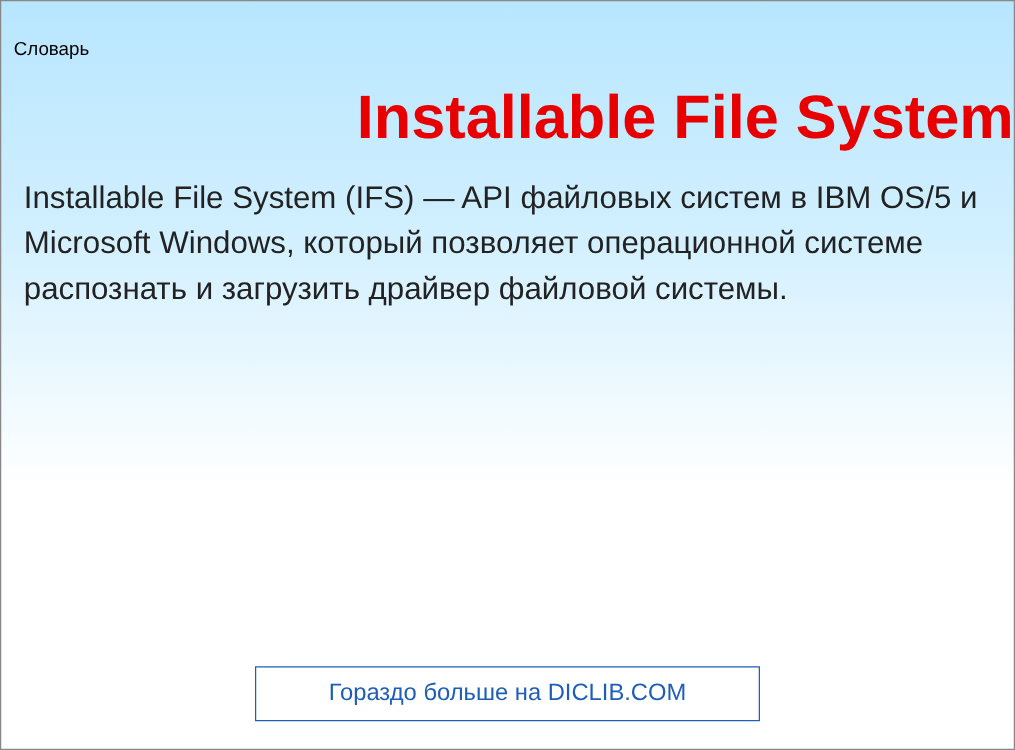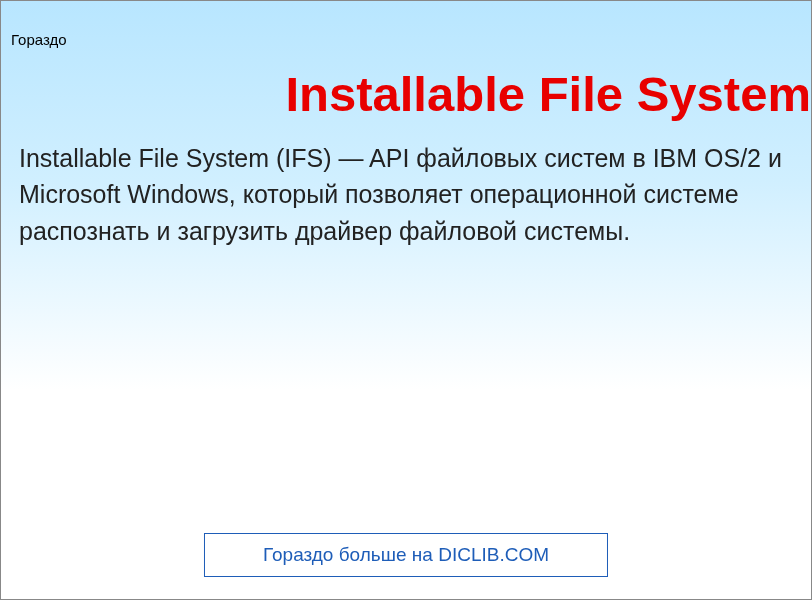--- a/index.html
+++ b/index.html
@@ -70,21 +70,21 @@
       cursor: pointer;
       text-decoration: none;
     }
   </style>
 </head>
 <body>
 
 <div class="header">
 </div>
 
-<div class="language">Гораздо</div>
+<div class="language">Словарь</div>
 
 <h1 class="article-title">Installable File System</h1>
 
-<div class="article-body">Installable File System (IFS) — API файловых систем в IBM OS/2 и Microsoft Windows, который позволяет операционной системе распознать и загрузить драйвер файловой системы.</div>
+<div class="article-body">Installable File System (IFS) — API файловых систем в IBM OS/5 и Microsoft Windows, который позволяет операционной системе распознать и загрузить драйвер файловой системы.</div>
 
 <div class="footer-link-wrap">
   <a class="footer-link">Гораздо больше на DICLIB.COM</a>
 </div>
 
 </body></html>

